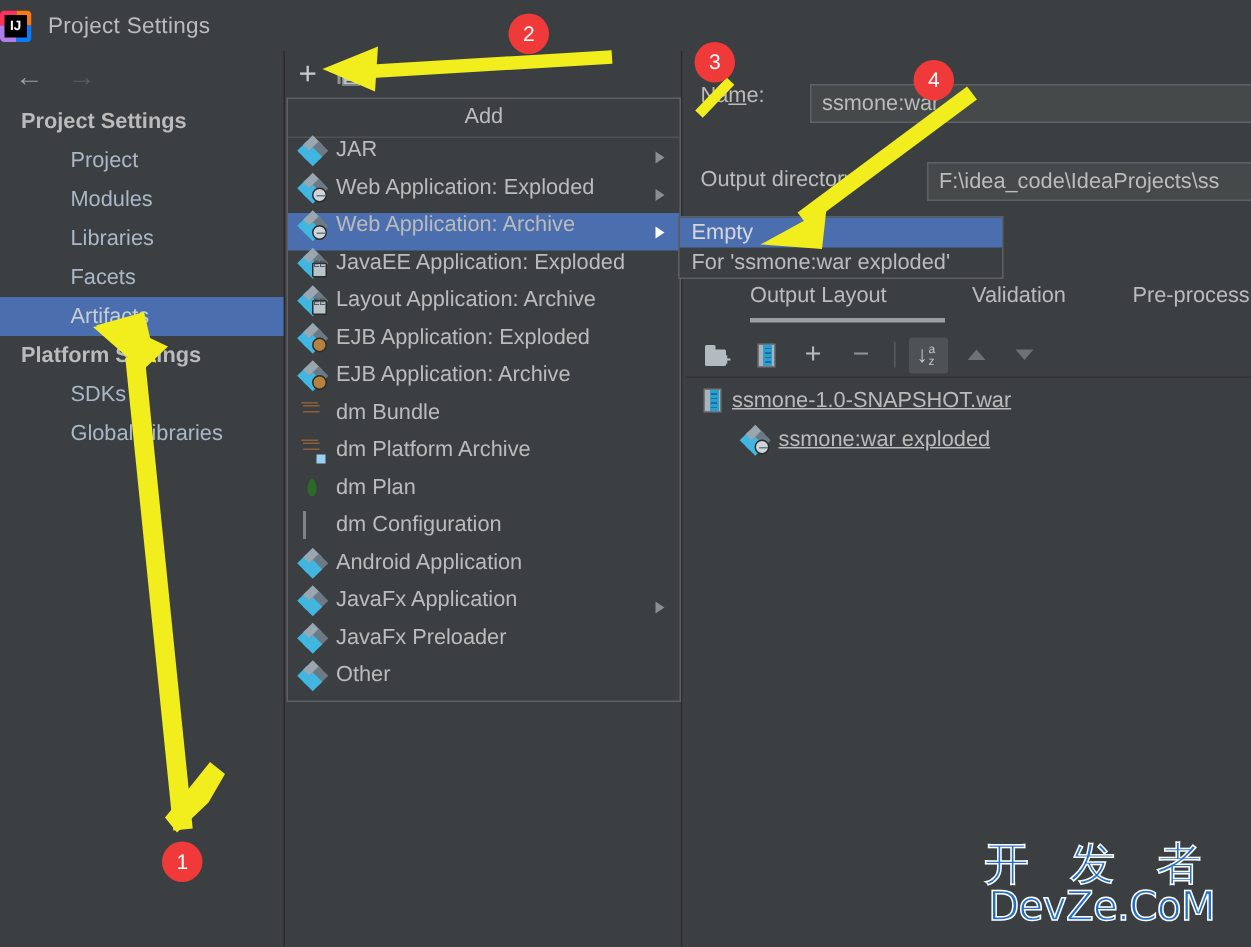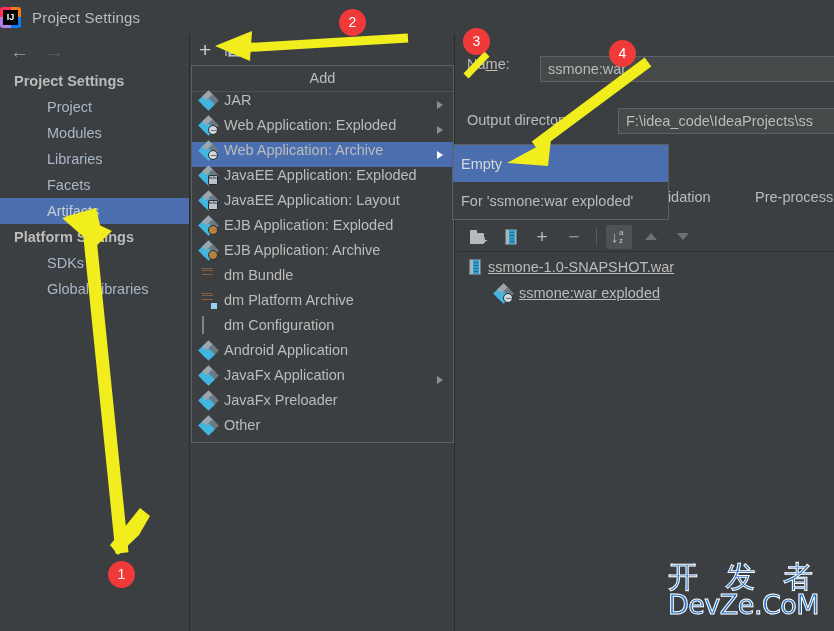--- a/index.html
+++ b/index.html
@@ -180,21 +180,21 @@
   .tree-row.lvl1 { padding-left: 10px; }
   .tree-row.lvl2 { padding-left: 38px; }
   .tree-row span.lbl { margin-left: 7px; text-decoration: underline; }
 
   
   .empty-menu {
     position: absolute; left: 452px; top: 144px; width: 217px; z-index: 60;
     background: #3c3f41; border: 1px solid #5e6060;
   }
   .empty-menu .emi {
-    height: 37px; display: flex; align-items: center; padding-left: 8px;
+    height: 20px; display: flex; align-items: center; padding-left: 8px;
     color: #bbbbbb; font-size: 14.5px; white-space: nowrap;
   }
   .empty-menu .emi.selected { background: #4b6eaf; color: #d4d8dc; }
 
   
   .mid-toolbar {
     position: absolute; left: 191px; top: 34px; width: 263px; height: 31px;
     display: flex; align-items: center; padding-left: 8px; gap: 14px; background: #3c3f41;
   }
   .plus-icon { color: #c5cbd0; font-size: 21px; line-height: 21px; font-weight: 300; }
@@ -212,21 +212,21 @@
     position: absolute; width: 27px; height: 27px; border-radius: 50%;
     background: #f03a3a; color: #ffffff; font-size: 14px; line-height: 27px;
     text-align: center; font-family: "Liberation Sans", sans-serif; z-index: 95;
   }
   #badge1 { left: 108px; top: 561px; }
   #badge2 { left: 339px; top: 9px; }
   #badge3 { left: 463px; top: 28px; }
   #badge4 { left: 609px; top: 40px; }
 
   
-  .watermark { position: absolute; right: 12px; bottom: 12px; text-align: left; z-index: 80; }
+  .watermark { position: absolute; right: 24px; bottom: 12px; text-align: right; z-index: 80; }
   .wm-cn {
     color: #1f6fc4; font-size: 30px; letter-spacing: 9px; line-height: 33px;
     -webkit-text-stroke: 1px #ffffff; font-family: "DejaVu Sans", sans-serif;
   }
   .wm-en {
     color: #1f6fc4; font-size: 27px; line-height: 29px; letter-spacing: -.5px;
     -webkit-text-stroke: 1px #ffffff; font-family: "DejaVu Sans", sans-serif; margin-top: -3px;
   }
 </style>
 </head>
@@ -325,21 +325,21 @@
     </div>
 
     <div class="menu-item">
       <span class="ico ico-artifact">
         <span class="dia d1"></span>
           <span class="dia d2"></span>
           <span class="dia d3"></span>
           <span class="dia d4"></span>
         <span class="badge-sm badge-ee"></span>
       </span>
-      <span class="mi-label">JavaEE Application: Layout</span>
+      <span class="mi-label">Layout Application: Archive</span>
     </div>
 
     <div class="menu-item">
       <span class="ico ico-artifact">
         <span class="dia d1"></span>
           <span class="dia d2"></span>
           <span class="dia d3"></span>
           <span class="dia d4"></span>
         <span class="badge-sm badge-ejb"></span>
       </span>
@@ -362,20 +362,24 @@
       <span class="mi-label">dm Bundle</span>
     </div>
 
     <div class="menu-item">
       <span class="ico">
         <span class="ico-dm"></span><span class="ico-dmbadge"></span>
       </span>
       <span class="mi-label">dm Platform Archive</span>
     </div>
 
+    <div class="menu-item">
+      <span class="ico"><span class="ico-plan"></span></span>
+      <span class="mi-label">dm Plan</span>
+    </div>
 
     <div class="menu-item">
       <span class="ico"><span class="ico-doc"></span></span>
       <span class="mi-label">dm Configuration</span>
     </div>
 
     <div class="menu-item">
       <span class="ico ico-artifact">
         <span class="dia d1"></span>
           <span class="dia d2"></span>

